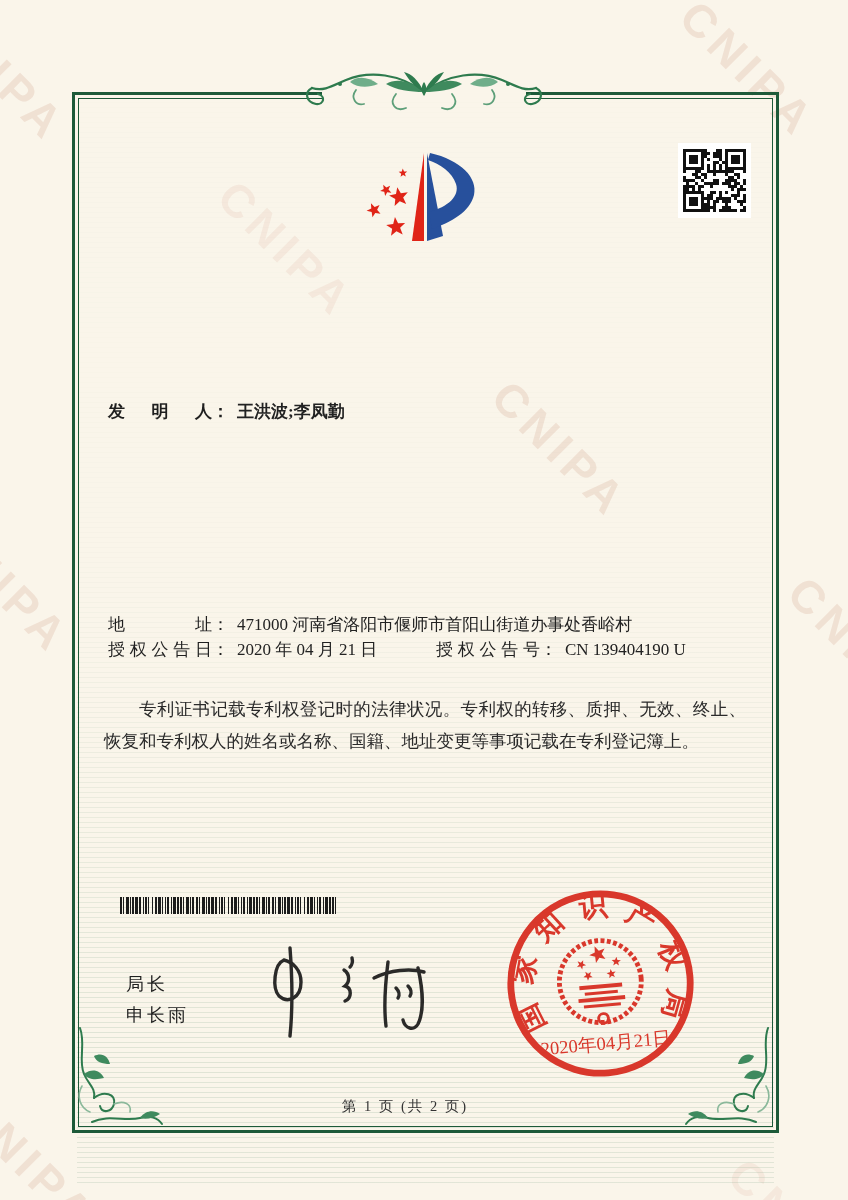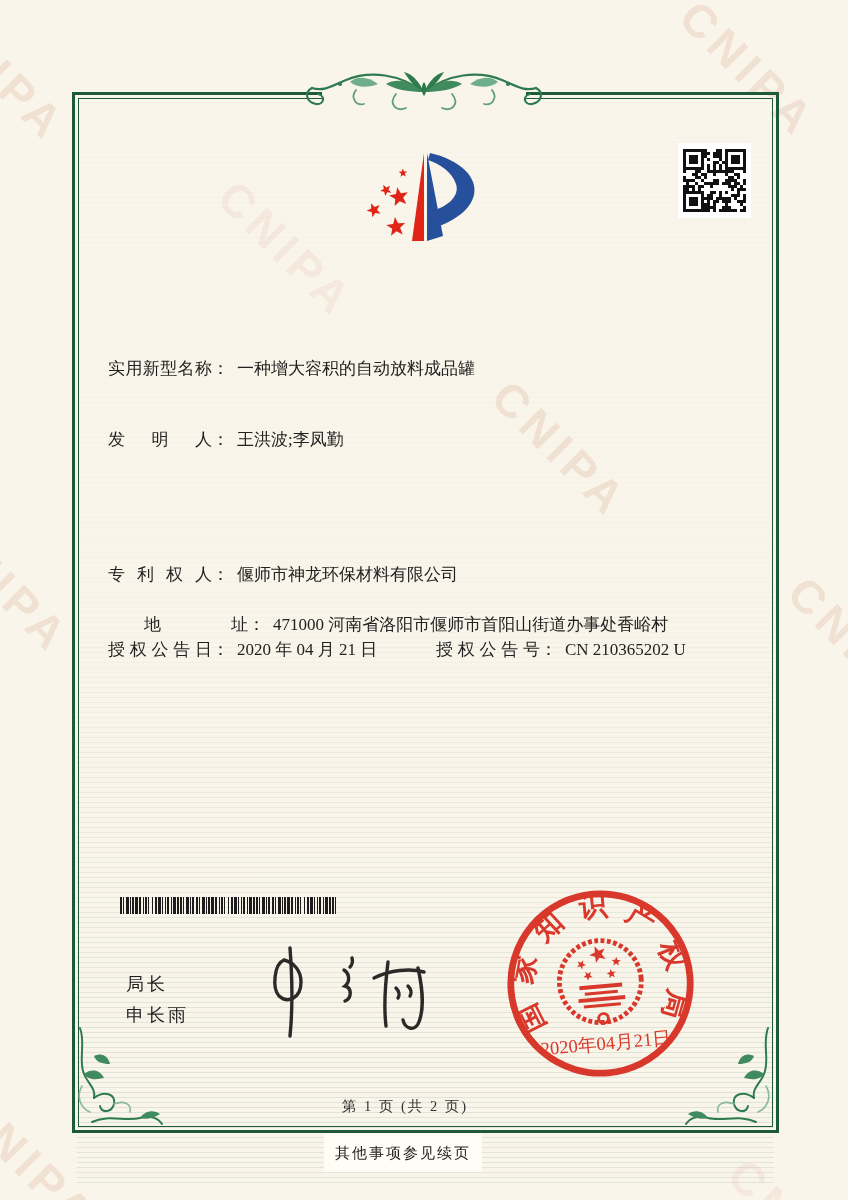--- a/index.html
+++ b/index.html
@@ -427,40 +427,35 @@
         <rect x="42" y="60" width="3" height="3" fill="#111"></rect>
         <rect x="45" y="60" width="3" height="3" fill="#111"></rect>
         <rect x="48" y="60" width="3" height="3" fill="#111"></rect>
         <rect x="51" y="60" width="3" height="3" fill="#111"></rect>
         <rect x="57" y="60" width="3" height="3" fill="#111"></rect>
         <rect x="60" y="60" width="3" height="3" fill="#111"></rect>
       </svg>
   </div>
 
 
-  <div class="field-row" style="top:357px;">
-    <span class="field-label">实用新型名称</span><span class="field-colon">：</span><span class="field-value">一种增大容积的自动放料成品罐</span>
-  </div>
-  <div class="field-row" style="top:428px;">
+  <div class="field-row" style="top:400px;font-weight:bold;">
     <span class="field-label">发明人</span><span class="field-colon">：</span><span class="field-value">王洪波;李凤勤</span>
   </div>
-  <div class="field-row" style="top:563px;">
-    <span class="field-label">专利权人</span><span class="field-colon">：</span><span class="field-value">偃师市神龙环保材料有限公司</span>
-  </div>
-  <div class="field-row" style="top:613px;margin-left:36px;">
+  <div class="field-row" style="top:613px;">
     <span class="field-label">地址</span><span class="field-colon">：</span><span class="field-value">471000 河南省洛阳市偃师市首阳山街道办事处香峪村</span>
   </div>
   <div class="field-row" style="top:638px;">
     <span class="field-label">授权公告日</span><span class="field-colon">：</span><span class="field-value">2020 年 04 月 21 日</span>
     <span class="field-group2">
-      <span class="field-label">授权公告号</span><span class="field-colon">：</span><span class="field-value">CN 210365202 U</span>
+      <span class="field-label">授权公告号</span><span class="field-colon">：</span><span class="field-value">CN 139404190 U</span>
     </span>
   </div>
 
   <div class="body-text">
+    <p>专利证书记载专利权登记时的法律状况。专利权的转移、质押、无效、终止、恢复和专利权人的姓名或名称、国籍、地址变更等事项记载在专利登记簿上。</p>
   </div>
 
   <div class="barcode" id="barcode">
       <i style="width: 2px; background: rgb(28, 28, 28);"></i>
       <i style="width: 1px; background: transparent;"></i>
       <i style="width: 1px; background: rgb(28, 28, 28);"></i>
       <i style="width: 2px; background: transparent;"></i>
       <i style="width: 3px; background: rgb(28, 28, 28);"></i>
       <i style="width: 1px; background: transparent;"></i>
       <i style="width: 1px; background: rgb(28, 28, 28);"></i>
@@ -631,15 +626,14 @@
       <rect x="78" y="101" width="44" height="4"></rect>
       <rect x="83" y="108" width="34" height="3"></rect>
       <rect x="76" y="114" width="48" height="4"></rect>
       <rect x="81" y="121" width="38" height="3"></rect>
       <circle cx="100" cy="136" r="5" fill="none" stroke="#d7291c" stroke-width="3"></circle>
     </g>
     <text x="100" y="168" text-anchor="middle" font-size="19" fill="#d7291c" textLength="134" lengthAdjust="spacingAndGlyphs" font-family="'Liberation Serif','DejaVu Serif',serif">2020年04月21日</text>
   </svg>
 
   <div class="page-number">第 1 页 (共 2 页)</div>
-  <div class="continuation">其他事项参见续页</div>
 
 </div>
 
 </body></html>

